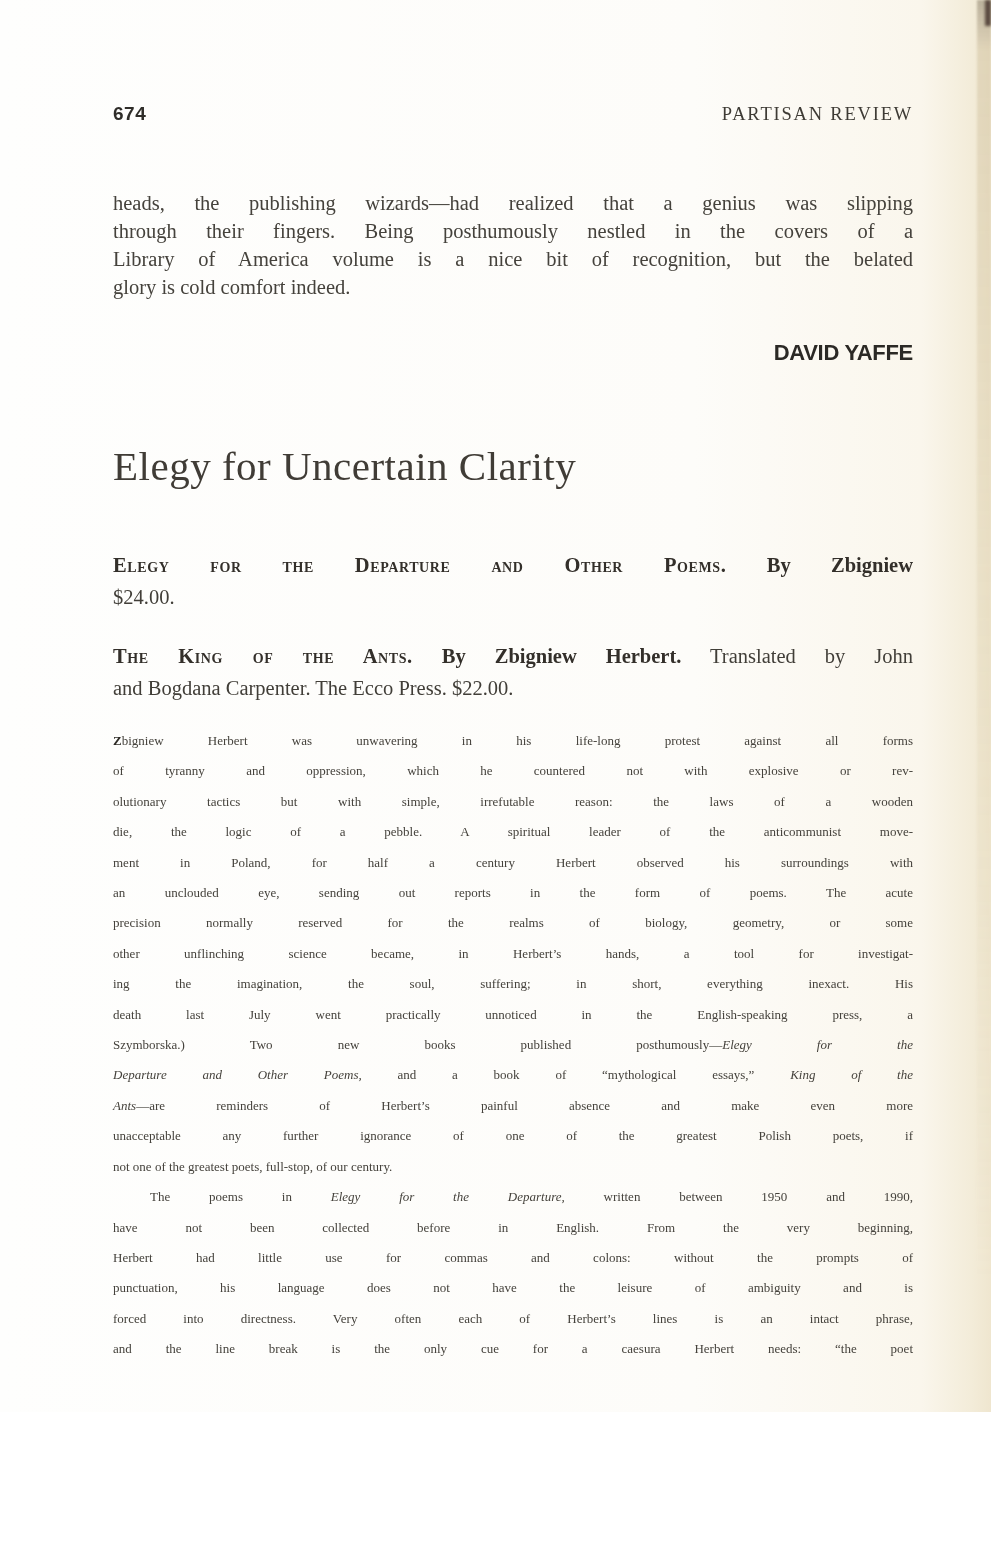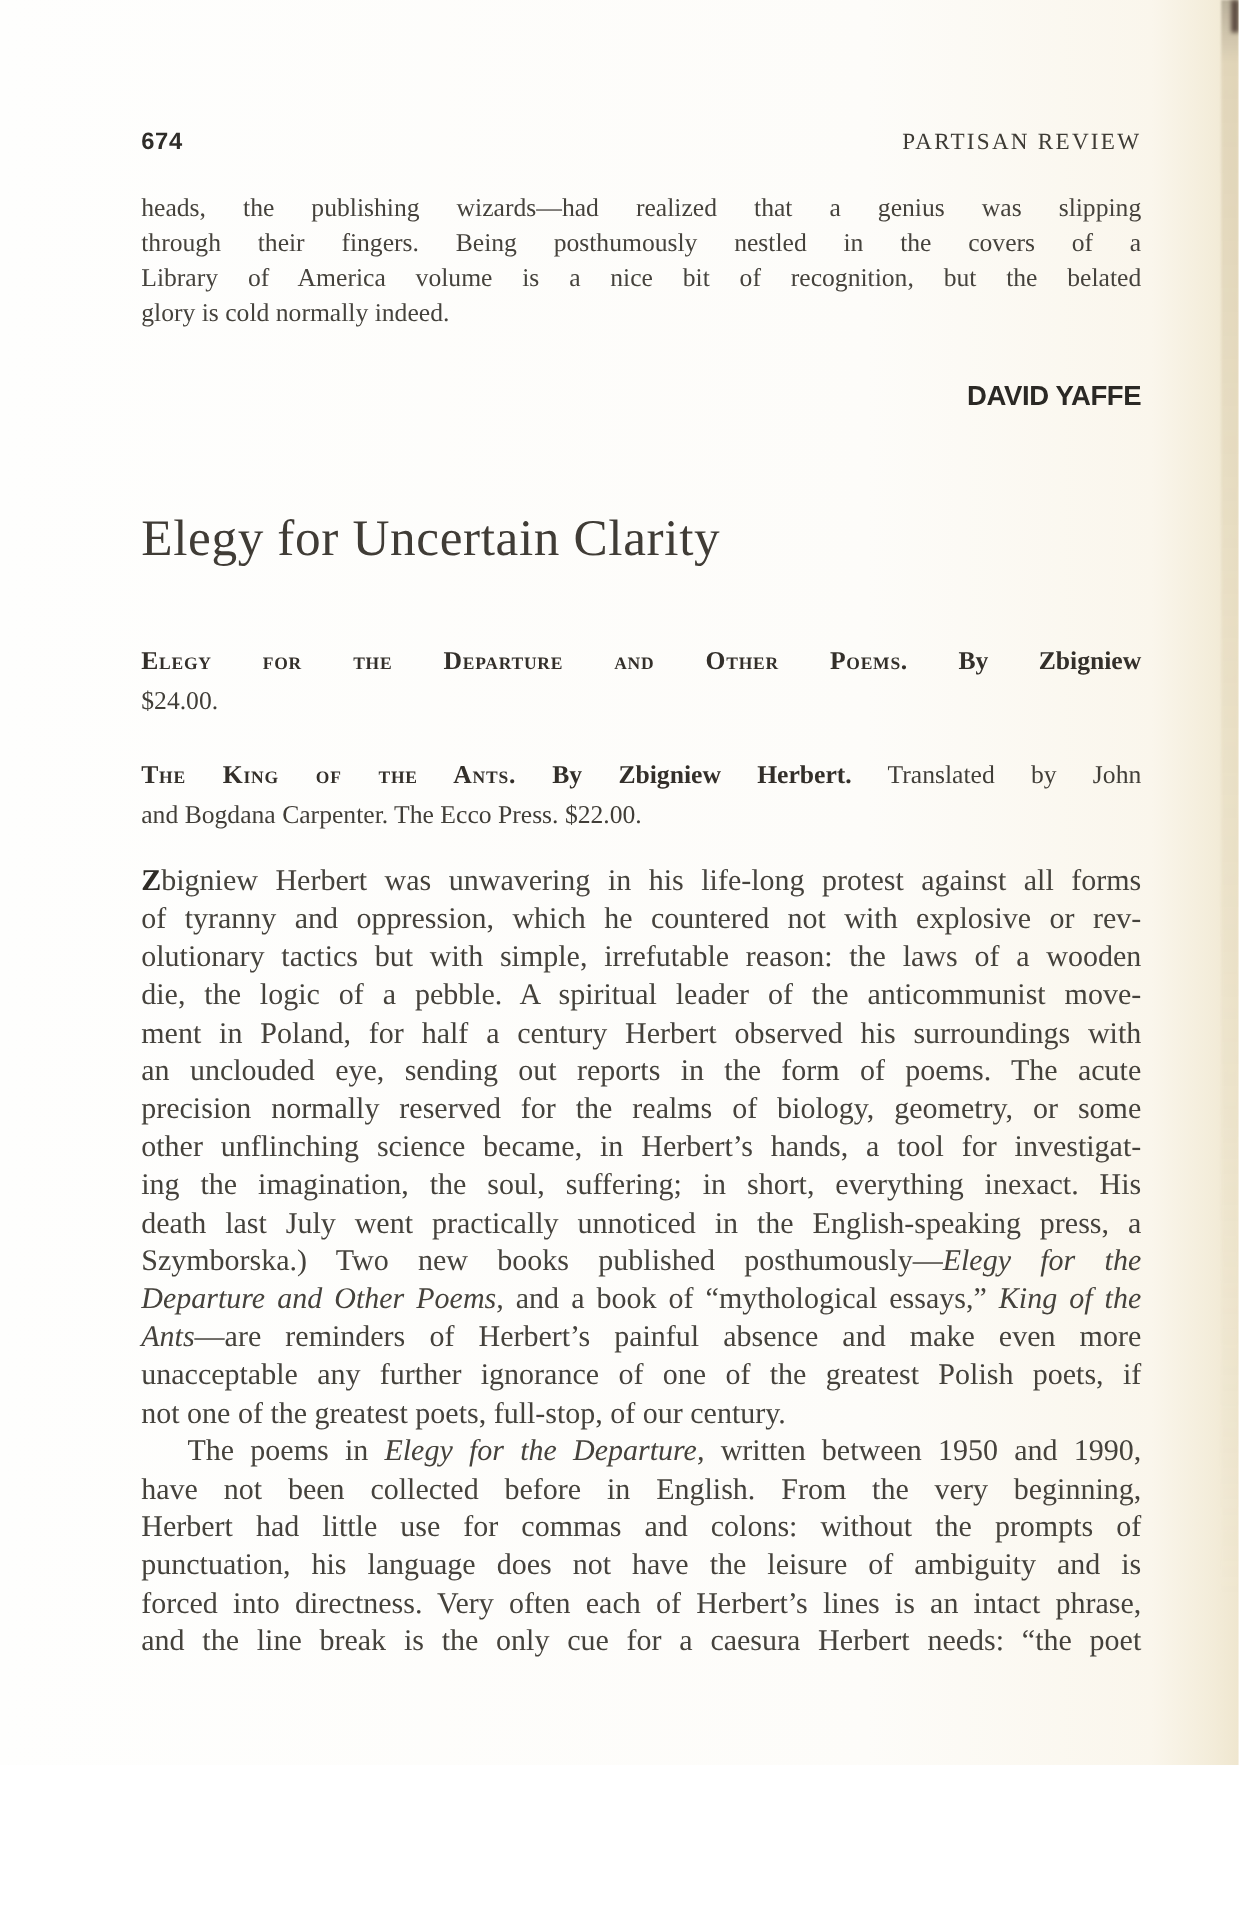--- a/index.html
+++ b/index.html
@@ -33,39 +33,39 @@
     display: flex; justify-content: space-between; align-items: baseline;
   }
   .page-number {
     font-family: "Liberation Sans", sans-serif;
     font-weight: bold; font-size: 19px; letter-spacing: 0.5px; color: #2f2d29;
   }
   .journal-name {
     font-size: 18.5px; letter-spacing: 1.8px; color: #3e3b35;
   }
 
-  .prev-par { margin-top: 28px; font-size: 20.5px; line-height: 28px; }
+  .prev-par { margin-top: 64px; font-size: 20.5px; line-height: 28px; }
 
   .byline {
     margin-top: 39px; text-align: right;
     font-family: "Liberation Sans", sans-serif;
     font-weight: bold; font-size: 22px; letter-spacing: -0.3px; color: #2b2925;
   }
 
   .article-title {
     margin: 80px 0 0 0; font-weight: normal;
     font-size: 41px; line-height: 40px; letter-spacing: 0.5px; color: #403c36;
   }
 
   .citations { margin-top: 63px; }
   .citation { font-size: 20.5px; line-height: 32px; color: #413e38; }
   .citation + .citation { margin-top: 27px; }
 
   .body-pars { margin-top: 22px; }
-  .body-par { font-size: 24px; line-height: 30.4px; }
+  .body-par { font-size: 13px; line-height: 30.4px; }
 
   .line { text-align: justify; text-align-last: justify; -moz-text-align-last: justify; }
   .line-final { text-align-last: left; -moz-text-align-last: left; }
   .line-indent { text-indent: 37px; }
 
   .seg-n  { }
   .seg-i  { font-style: italic; }
   .seg-b  { font-weight: bold; color: #332f2a; }
   .seg-sc { font-weight: bold; font-variant: small-caps; letter-spacing: 0.6px; color: #332f2a; }
   .seg-lead { font-weight: bold; color: #2e2b26; }
@@ -81,21 +81,21 @@
 
     <div class="header-row">
       <span class="page-number">674</span>
       <span class="journal-name">PARTISAN REVIEW</span>
     </div>
 
     <div class="prev-par">
         <div class="line"><span class="seg-n">heads, the publishing wizards—had realized that a genius was slipping</span></div>
         <div class="line"><span class="seg-n">through their fingers. Being posthumously nestled in the covers of a</span></div>
         <div class="line"><span class="seg-n">Library of America volume is a nice bit of recognition, but the belated</span></div>
-        <div class="line line-final"><span class="seg-n">glory is cold normally indeed.</span></div>
+        <div class="line line-final"><span class="seg-n">glory is cold comfort indeed.</span></div>
       </div>
 
     <div class="byline">DAVID YAFFE</div>
 
     <h1 class="article-title">Elegy for Uncertain Clarity</h1>
 
     <div class="citations" id="citations">
         <div class="citation">
           <div class="line"><span class="seg-sc">Elegy for the Departure and Other Poems.</span><span class="seg-b"> By Zbigniew</span></div>
           <div class="line line-final"><span class="seg-n">$24.00.</span></div>

